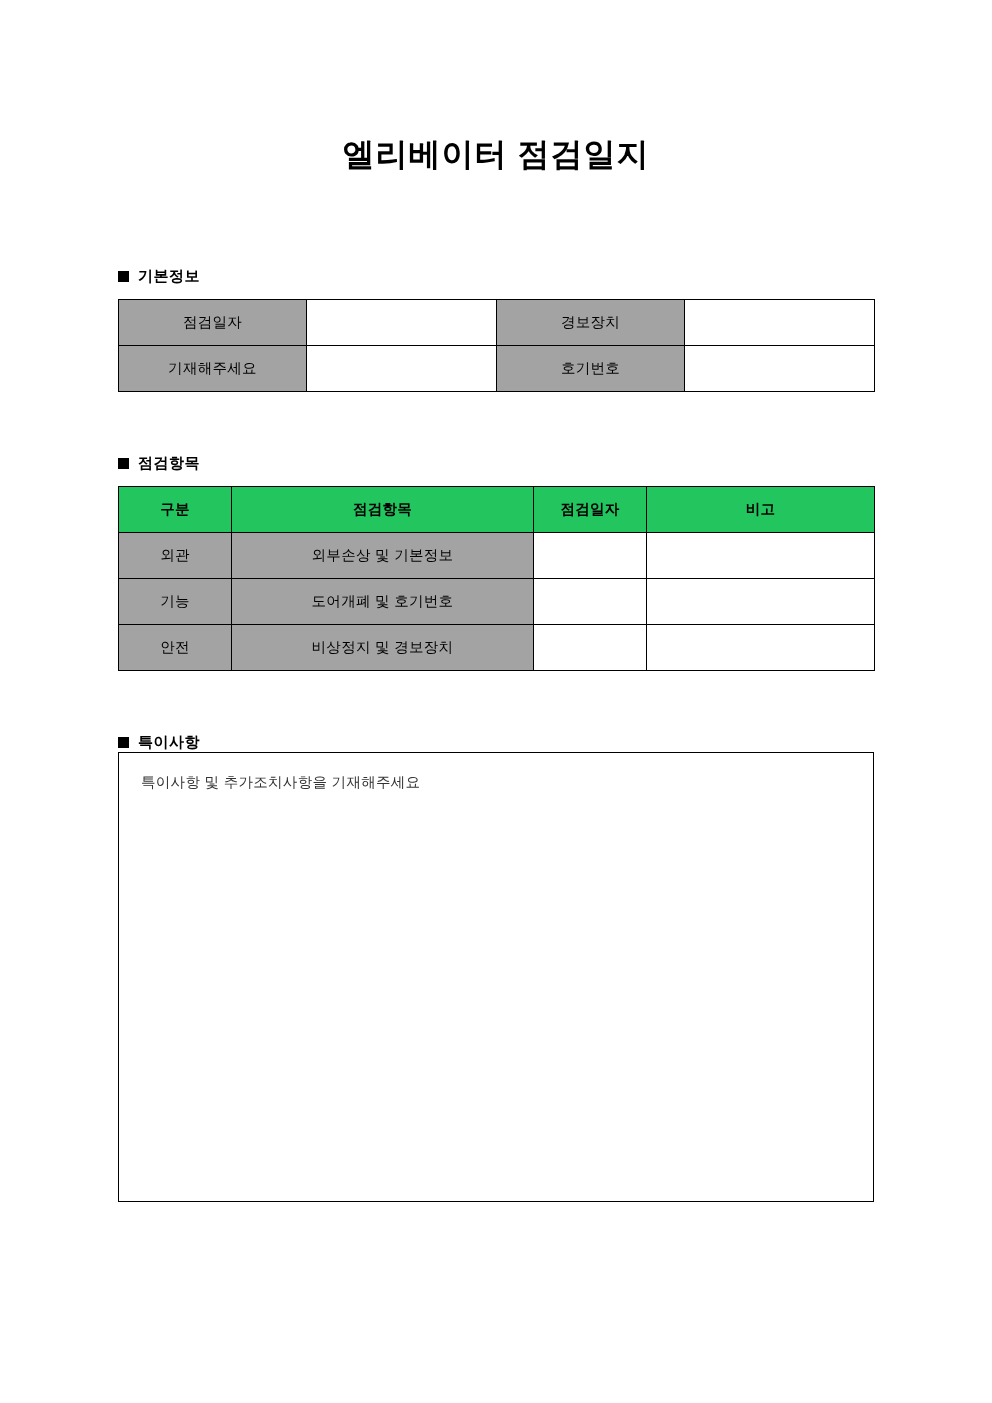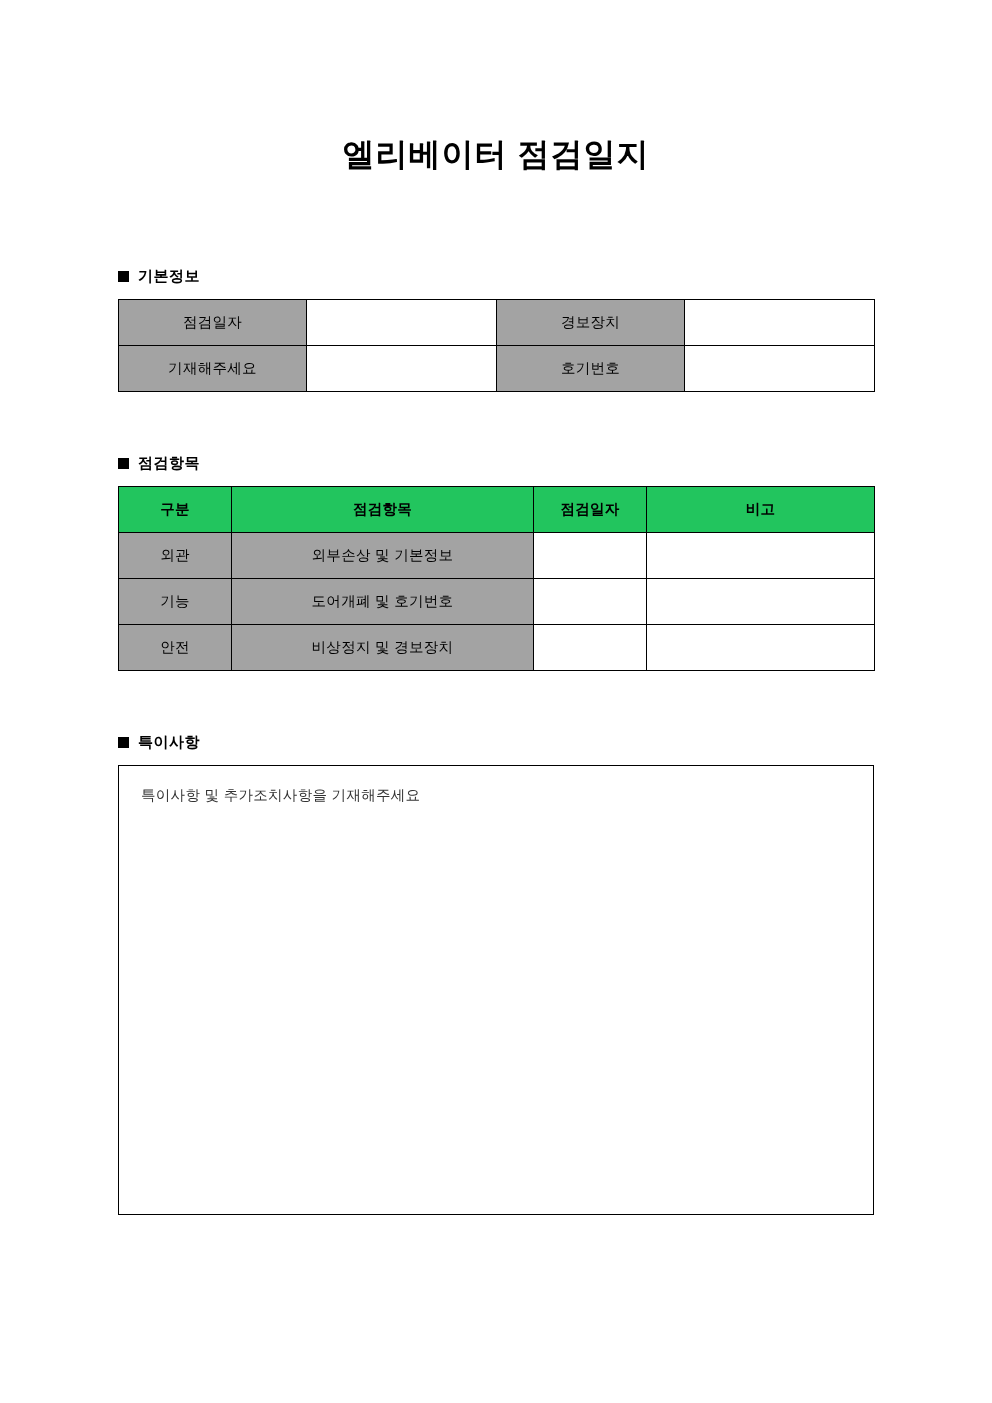--- a/index.html
+++ b/index.html
@@ -91,21 +91,20 @@
   
   .tbl-items col.c1 { width: 113px; }
   .tbl-items col.c2 { width: 302px; }
   .tbl-items col.c3 { width: 113px; }
   .tbl-items col.c4 { width: 228px; }
 
   .notes-box {
     width: 756px;
     height: 450px;
     border: 1px solid #000000;
-    margin-top: 13px;
     box-sizing: border-box;
     padding: 20px 22px;
     background: #ffffff;
   }
   .notes-placeholder {
     font-size: 14.5px;
     color: #333333;
     letter-spacing: 0.3px;
   }
 </style>

